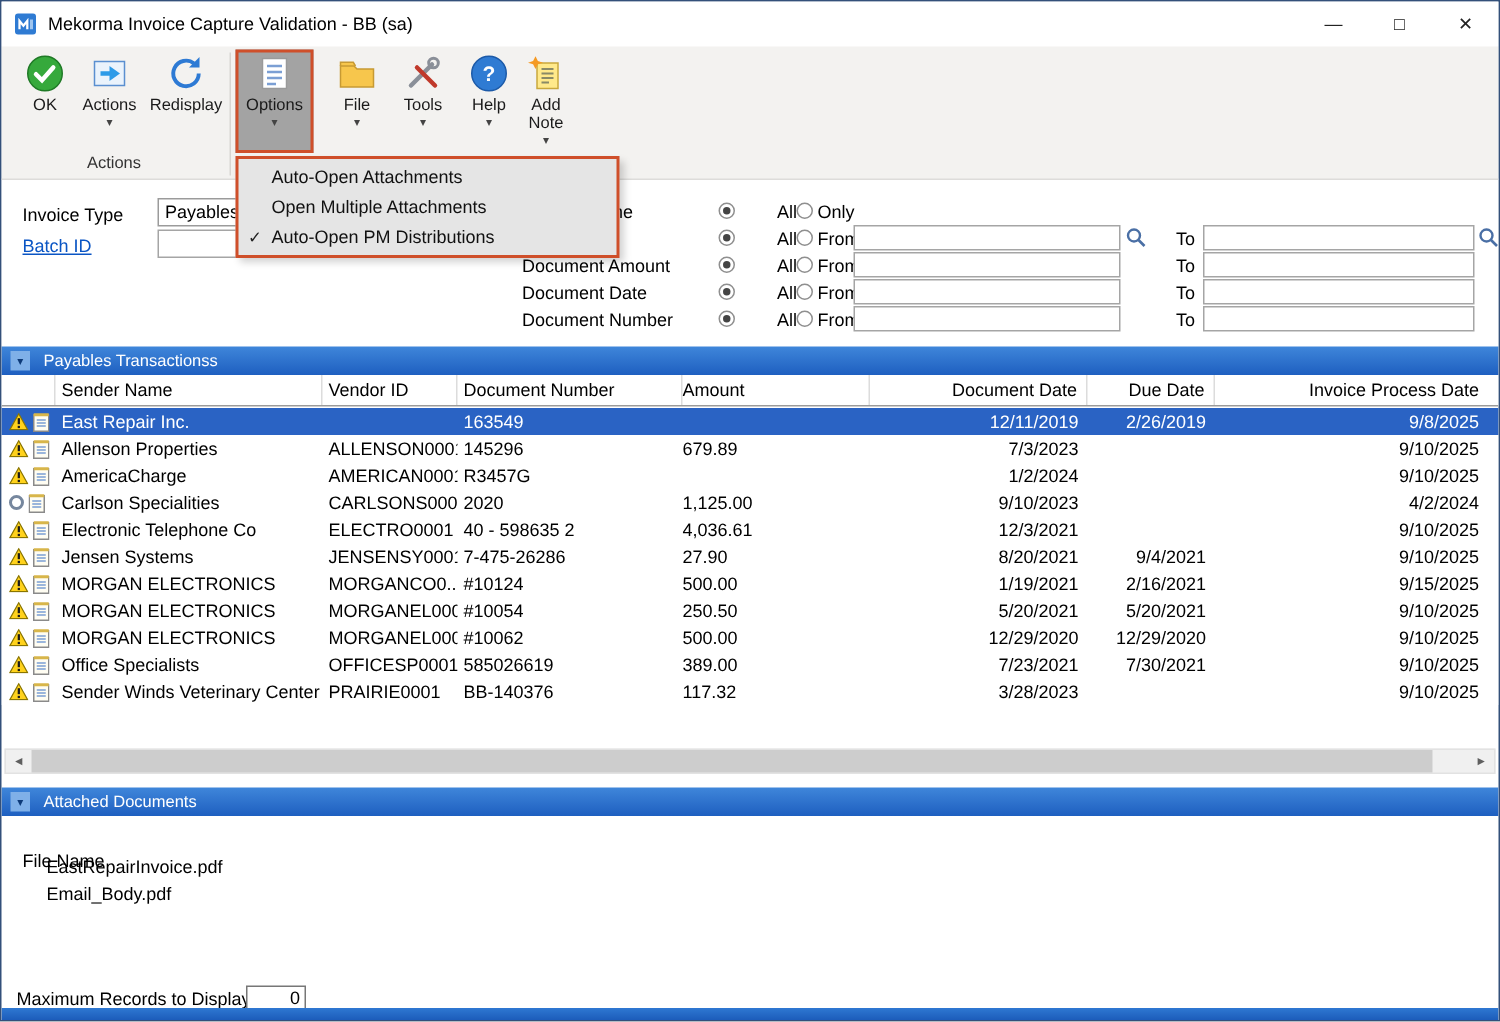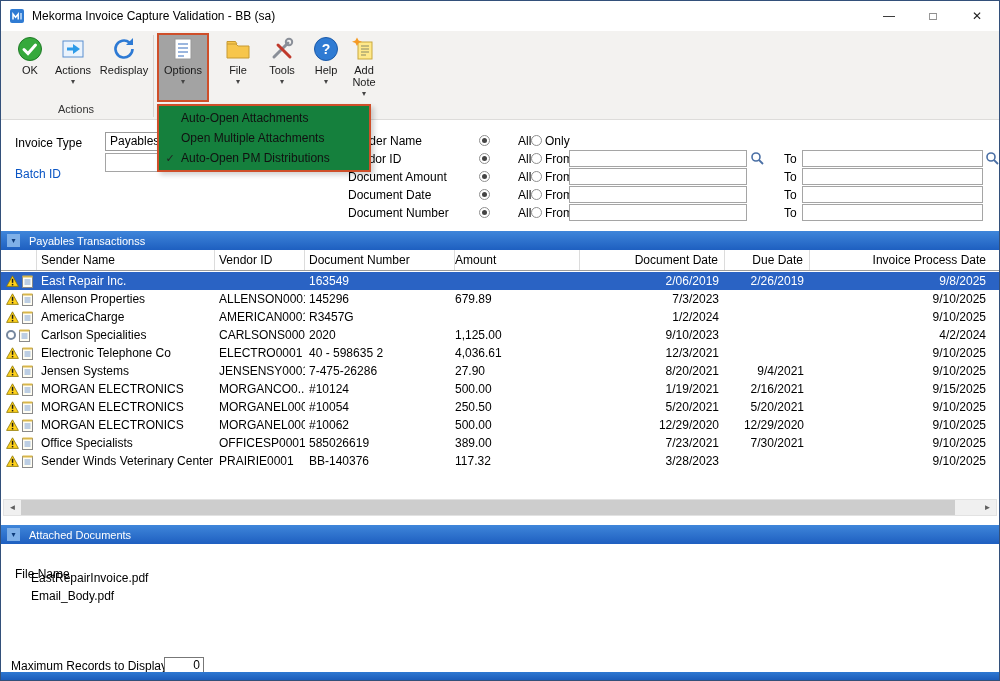--- a/index.html
+++ b/index.html
@@ -26,33 +26,33 @@
   .tb-btn.highlight { top:2px; height:69px; background:#a3a3a3; border:2px solid #cf4f2a; }
   .tb-icon { width:26px; height:26px; margin-top:1px; }
   .tb-icon svg { width:26px; height:26px; display:block; }
   .tb-label { margin-top:2px; line-height:12px; text-align:center; }
   .tb-caret { font-size:8px; color:#444; line-height:9px; margin-top:1px; }
   .tb-sep { position:absolute; left:152px; top:4px; bottom:2px; width:1px; background:#d8d6d2; }
   .tb-group { position:absolute; left:0; width:150px; top:72px; text-align:center;
               font-size:11px; color:#333; }
 
   
-  .menu { position:absolute; left:156px; top:103px; width:214px; z-index:30; background:#15803d;
+  .menu { position:absolute; left:156px; top:103px; width:256px; z-index:30; background:#e5e5e5;
           border:2px solid #cf4f2a; box-shadow:3px 3px 5px rgba(0,0,0,.18); padding:2px 0; }
   .menu-item { display:flex; align-items:center; height:20px; font-size:12px; color:#111; cursor:default; }
   .menu-check { width:22px; text-align:center; font-size:11px; color:#222; }
 
   
   .filter-area { position:absolute; top:119px; left:0; right:0; height:111px; background:#fff; }
   .inv-label { position:absolute; left:14px; top:14px; line-height:18px; }
   .combo { position:absolute; left:104px; top:12px; width:119px; height:19px; background:#fff;
            border:1px solid #9b9b9b; line-height:17px; padding-left:4px; overflow:hidden; white-space:nowrap; }
   .combo-arrow { position:absolute; right:2px; top:0; font-size:8px; line-height:17px; color:#444; }
-  .batch-link { position:absolute; left:14px; top:35px; color:#0a55c4; 
-                line-height:18px; cursor:pointer;margin-top:10px; }
+  .batch-link { position:absolute; left:14px; top:35px; color:#0a55c4; text-decoration:underline;
+                line-height:18px; cursor:pointer; }
   .text-field { background:#fff; border:1px solid #a5a5a5; }
   .batch-field { position:absolute; left:104px; top:33px; width:119px; height:19px; }
 
   .filter-grid { position:absolute; left:0; top:12px; right:0; }
   .f-row { position:relative; height:18px; }
   .f-row > * { position:absolute; top:0; line-height:18px; white-space:nowrap; }
   .f-label { left:347px; }
   .radio { top:3px; width:11px; height:11px; border:1px solid #8f8f8f; border-radius:50%; background:#fff; }
   .radio.sel::after { content:""; position:absolute; left:2px; top:2px; width:5px; height:5px;
                       border-radius:50%; background:#444; }
@@ -354,21 +354,21 @@
               <rect x="0.5" y="1.5" width="10" height="11" fill="#fffdf2" stroke="#8a8a8a"></rect>
               <path d="M2.5 5h6M2.5 7h6M2.5 9h6" stroke="#7b9fd4" stroke-width="1"></path>
               <path d="M0.5 1.5h10" stroke="#d8b64a" stroke-width="2"></path>
             </svg>
           </span>
     </div>
     <div class="gr-cell c-sender">East Repair Inc.</div>
     <div class="gr-cell c-vendor"></div>
     <div class="gr-cell c-docnum">163549</div>
     <div class="gr-cell c-amount"></div>
-    <div class="gr-cell c-docdate">2/06/2019</div>
+    <div class="gr-cell c-docdate">12/11/2019</div>
     <div class="gr-cell c-due">2/26/2019</div>
     <div class="gr-cell c-process">9/8/2025</div>
   </div>
 
   <div class="grid-row">
     <div class="gr-cell c-icons">
       <span class="status-warning">
             <svg width="13" height="12" viewBox="0 0 13 12">
               <path d="M6.5 0.8L12.4 11.4H0.6z" fill="#ffd21c" stroke="#8a7500" stroke-width="0.8"></path>
               <rect x="5.8" y="3.8" width="1.5" height="4" fill="#1a1a1a"></rect>

